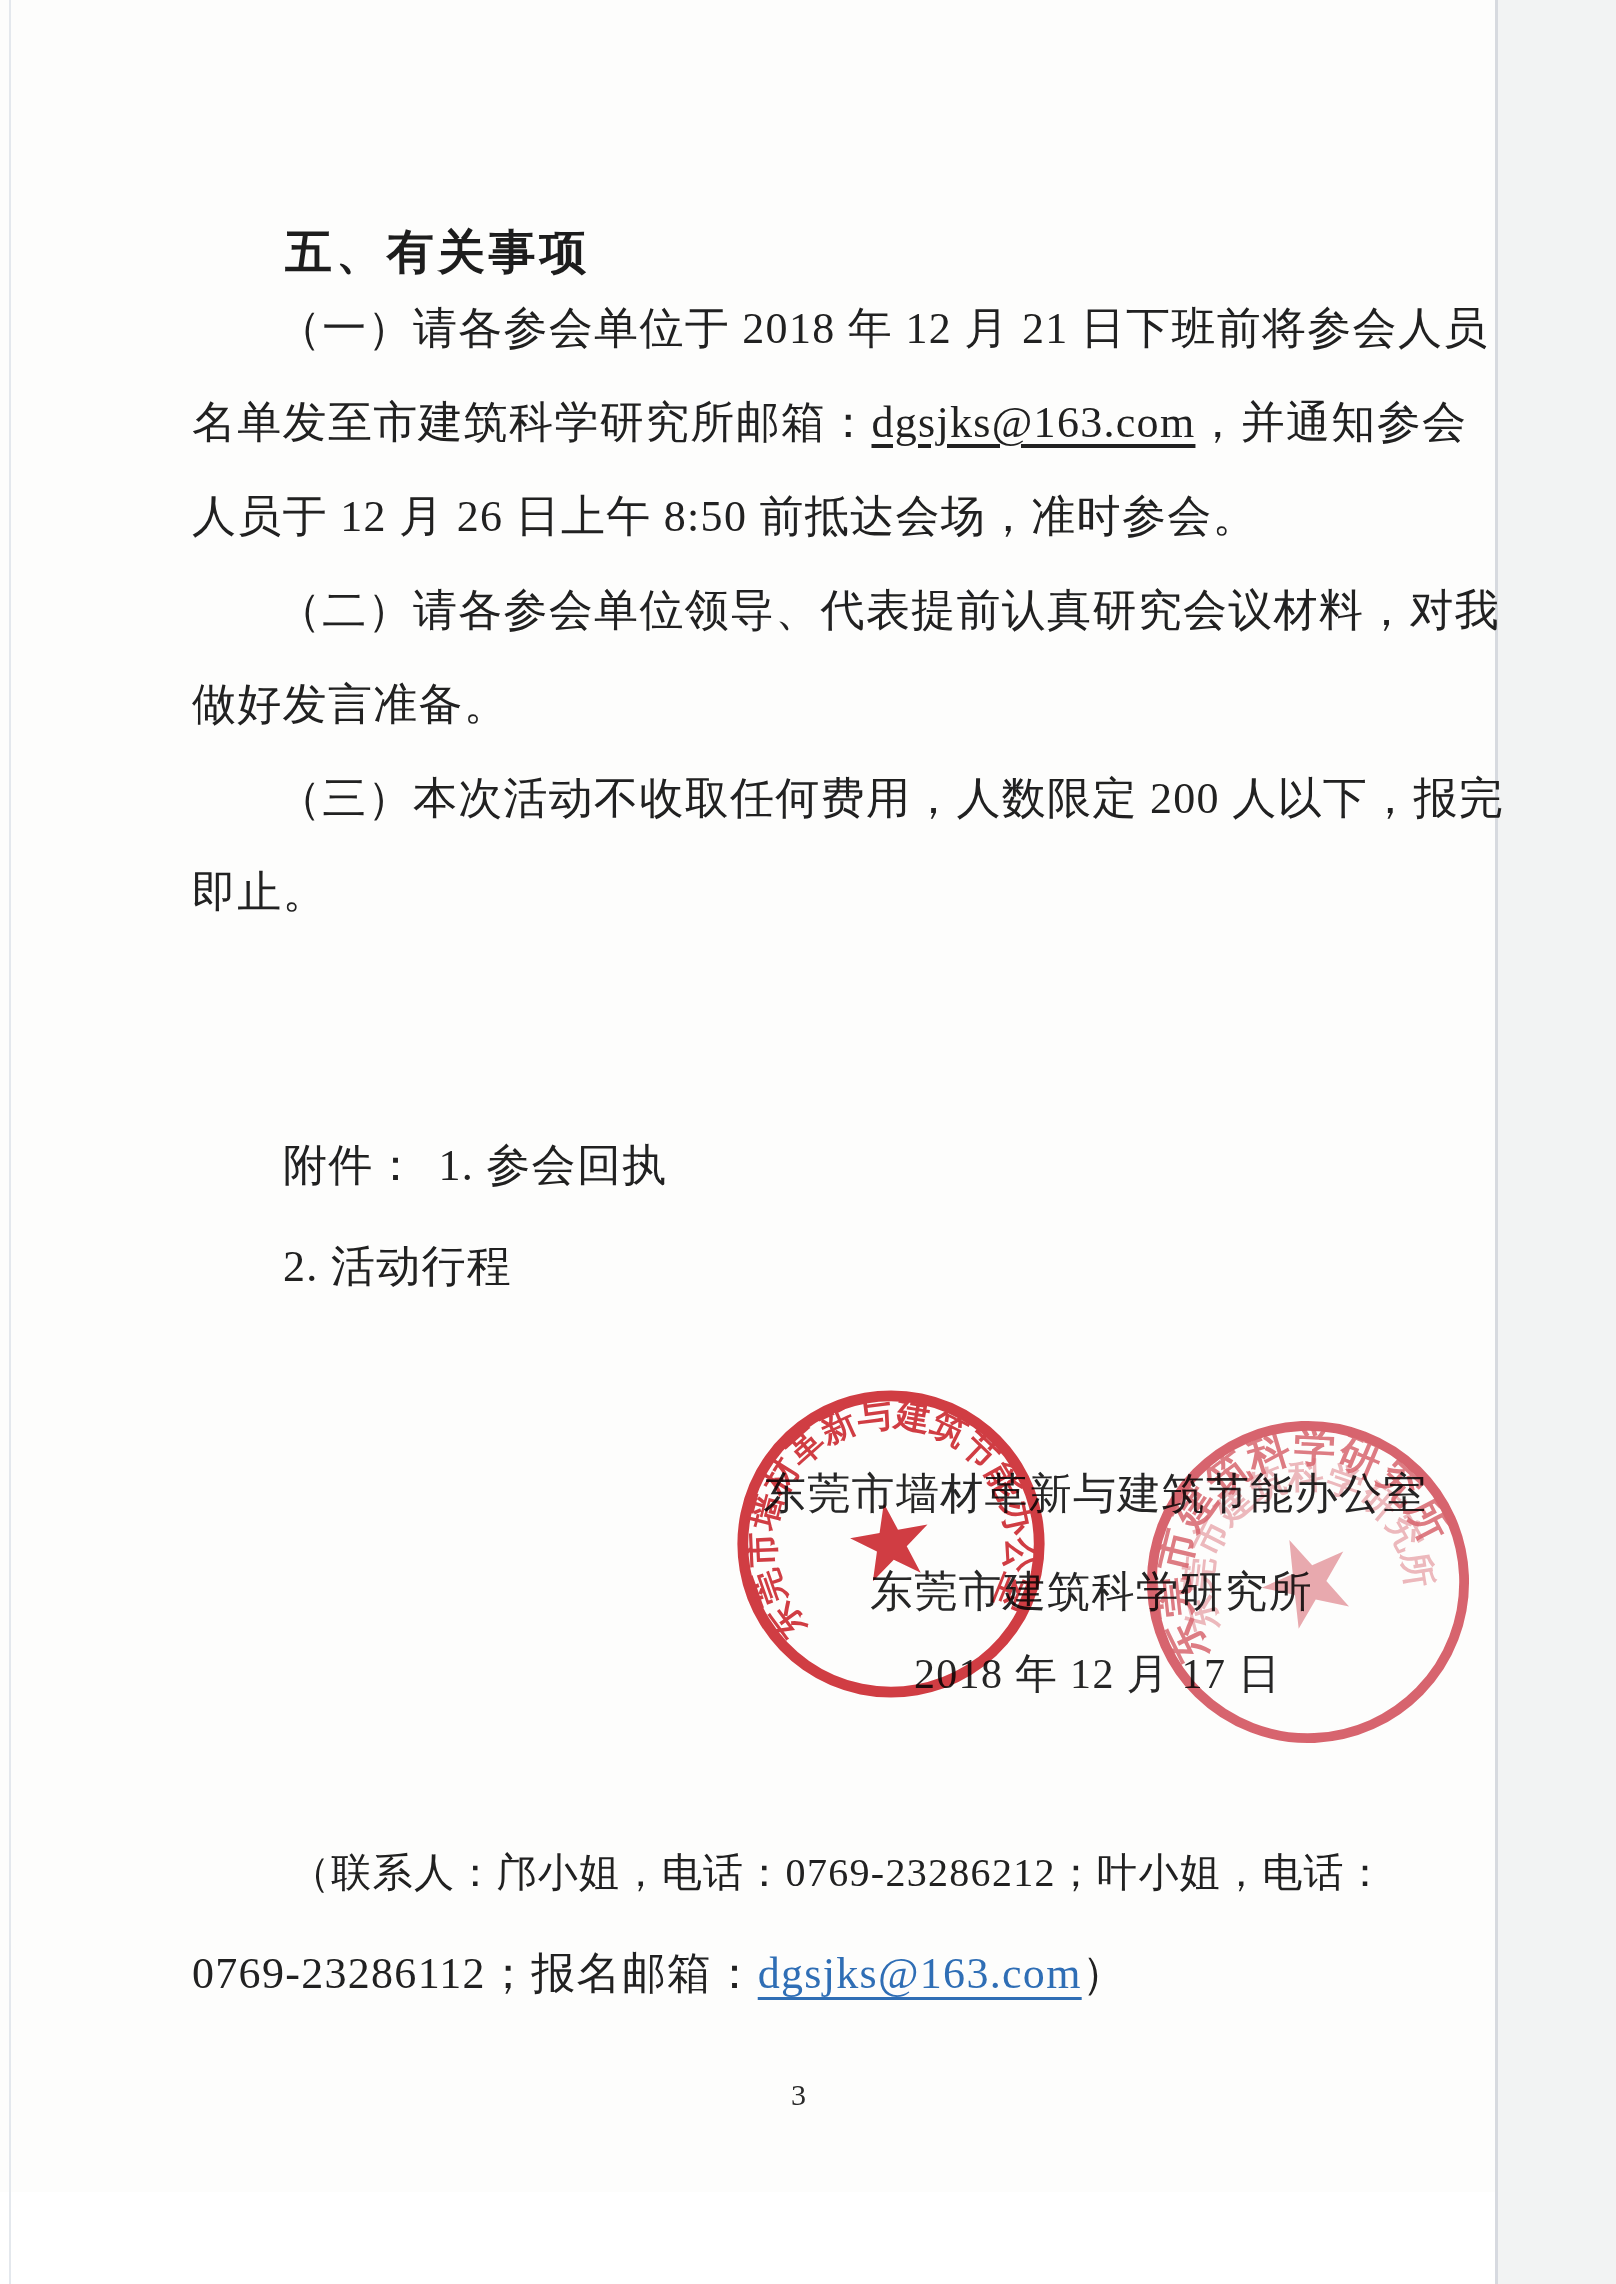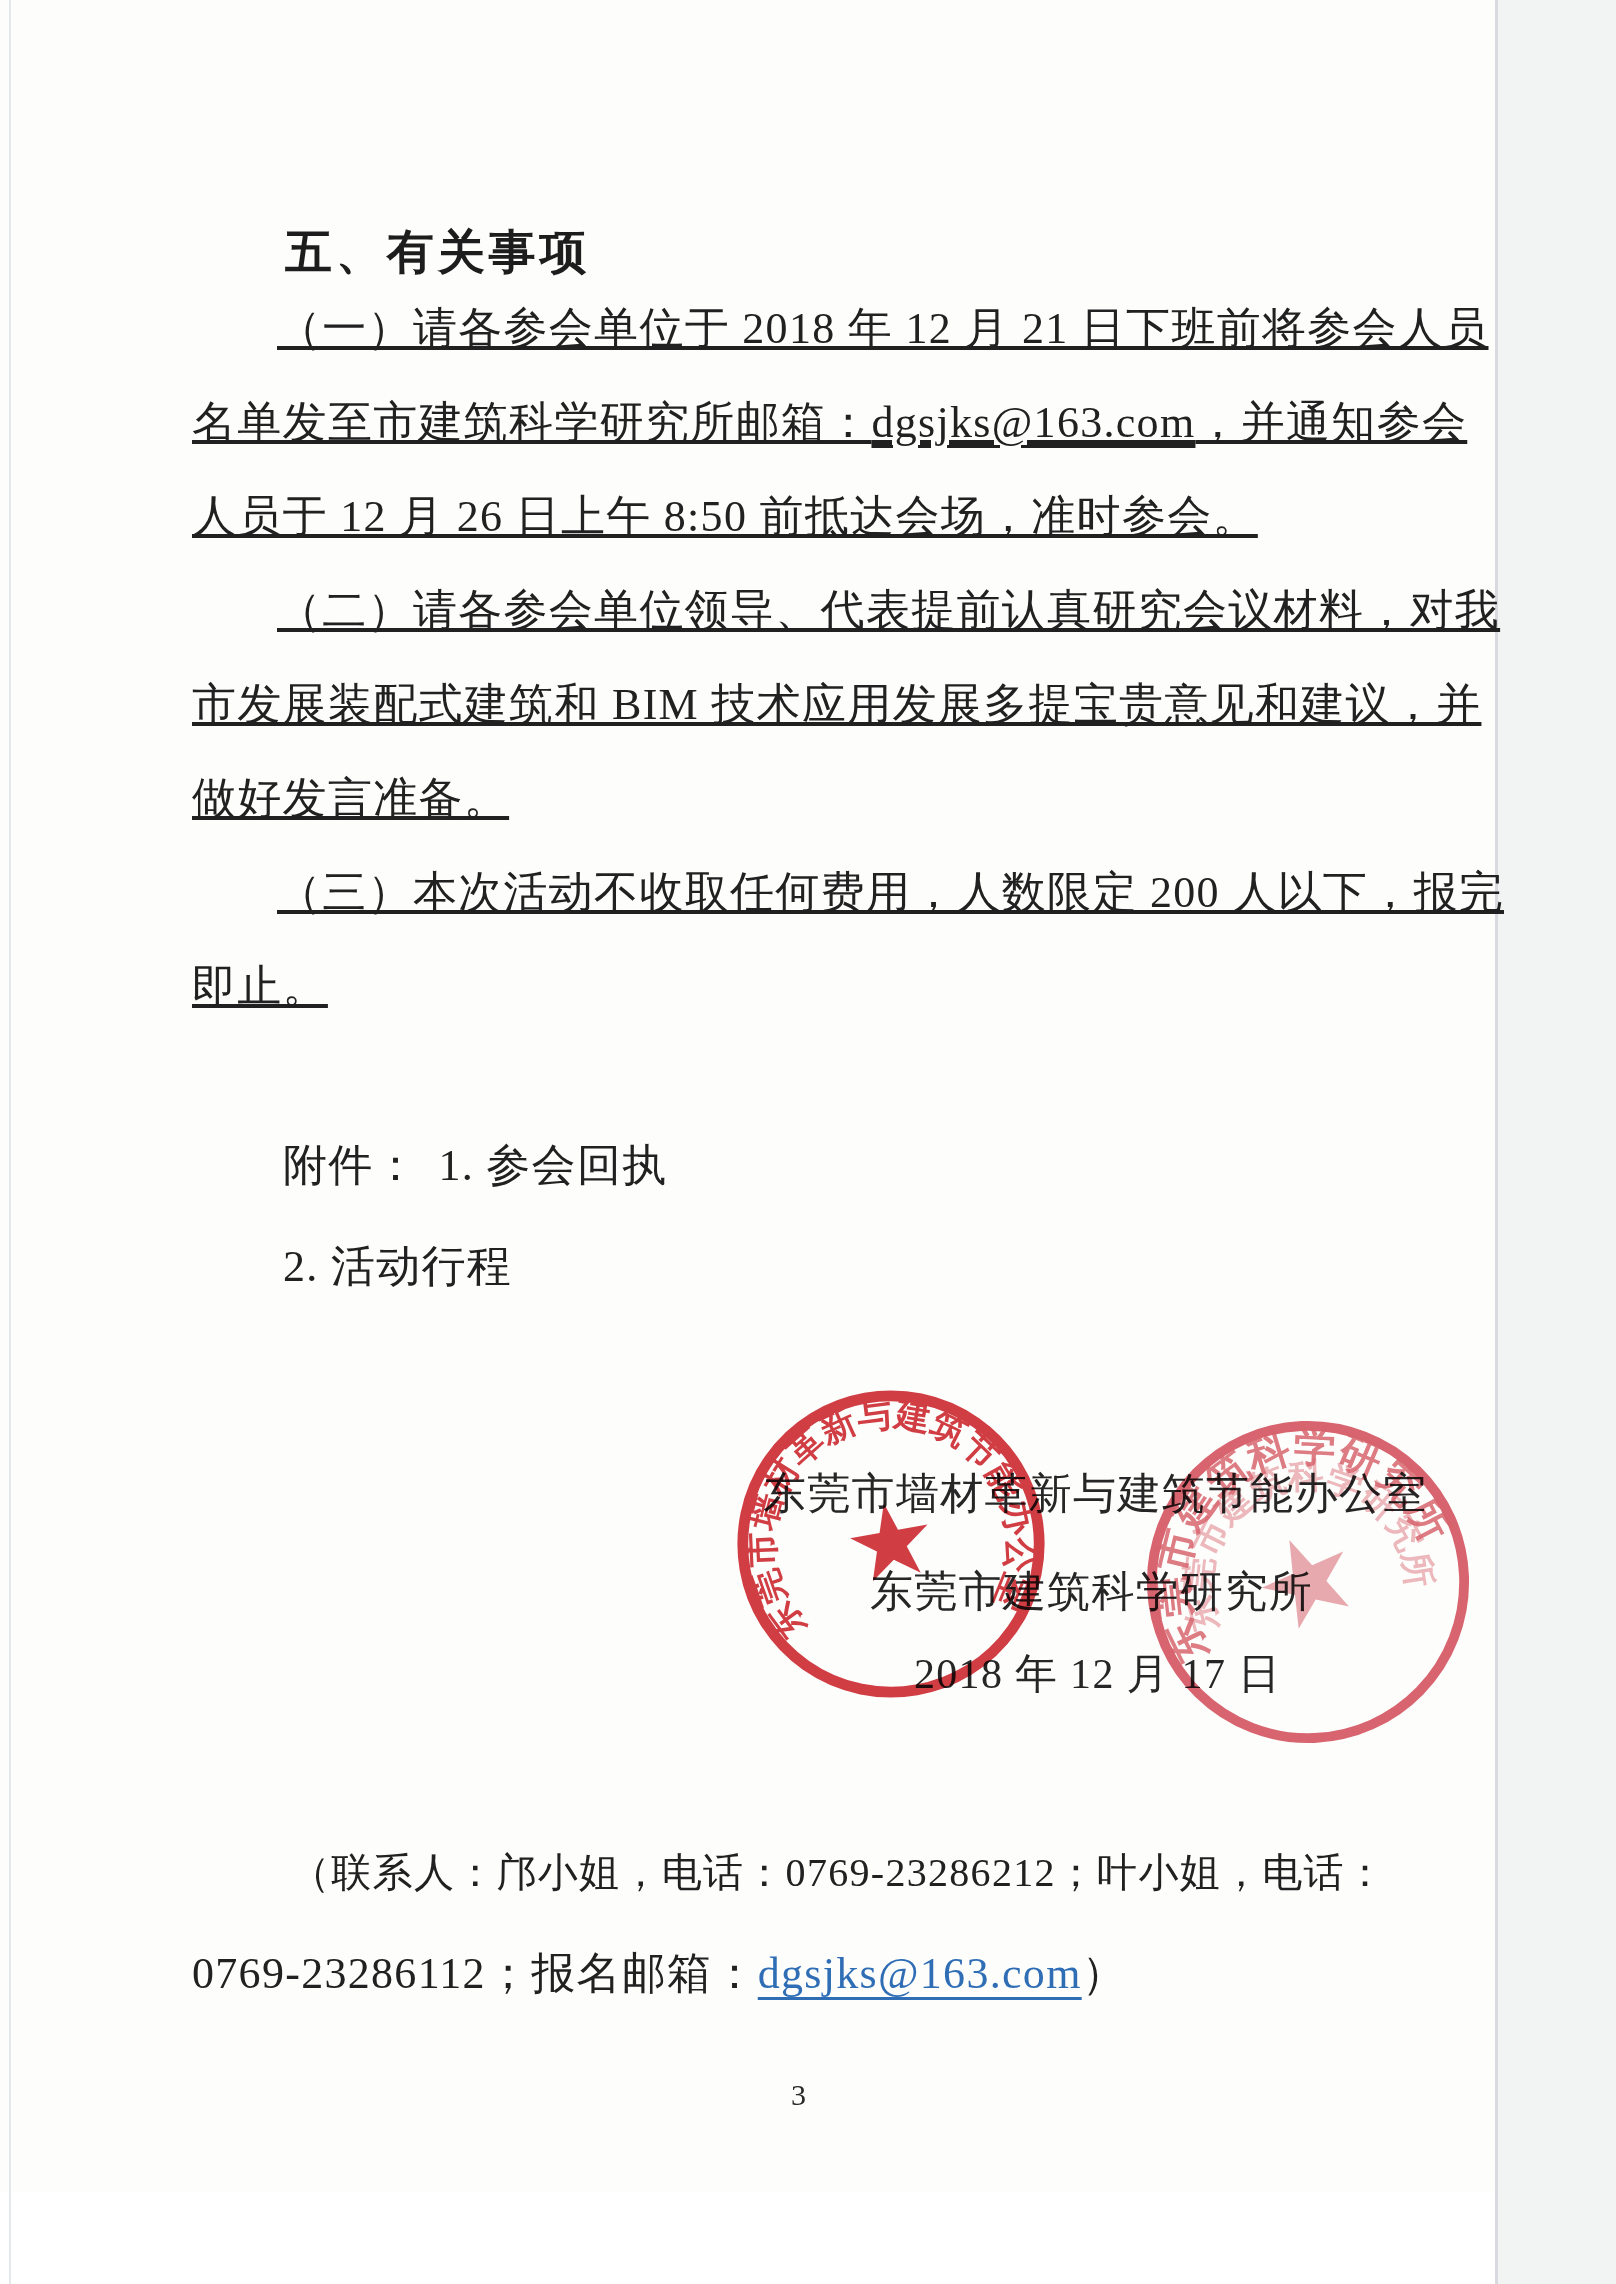--- a/index.html
+++ b/index.html
@@ -16,21 +16,21 @@
 
   .heading{
     position:absolute;left:285px;top:224px;
     font-family:"Liberation Sans", sans-serif;font-weight:700;
     font-size:47px;letter-spacing:3.9px;color:#1d1d1d;line-height:1.2;white-space:nowrap;
   }
   .bodyblock{
     position:absolute;left:192px;top:282px;width:1246px;
     font-size:44px;letter-spacing:1.3px;line-height:94px;color:#212121;
   }
-  .bodyblock .line{white-space:nowrap;text-decoration:underline;}
+  .bodyblock .line{white-space:nowrap;}
   .indent{padding-left:85px;}
   .u-black{text-decoration:underline;text-underline-offset:6.5px;}
 
   .attachments{
     position:absolute;left:283px;top:1115px;
     font-size:44px;letter-spacing:1.3px;line-height:101px;color:#212121;
   }
   .attachments .att-item-row{white-space:nowrap;}
   .att-sub{}
   .att-label{margin-right:19.5px;}
@@ -58,21 +58,20 @@
   <div class="edge-right-line"></div>
   <div class="edge-left"></div>
 
   <div class="heading">五、有关事项</div>
 
   <div class="bodyblock">
     <div class="line indent">（一）请各参会单位于 2018 年 12 月 21 日下班前将参会人员</div>
     <div class="line"><span>名单发至市建筑科学研究所邮箱：</span><span class="u-black">dgsjks@163.com</span><span>，并通知参会</span></div>
     <div class="line">人员于 12 月 26 日上午 8:50 前抵达会场，准时参会。</div>
     <div class="line indent">（二）请各参会单位领导、代表提前认真研究会议材料，对我</div>
-    <div class="line">市发展装配式建筑和 BIM 技术应用发展多提宝贵意见和建议，并</div>
     <div class="line">做好发言准备。</div>
     <div class="line indent">（三）本次活动不收取任何费用，人数限定 200 人以下，报完</div>
     <div class="line">即止。</div>
   </div>
 
   <div class="attachments">
     <div class="att-item-row"><span class="att-label">附件：</span><span>1. 参会回执</span></div>
     <div class="att-item-row att-sub">2. 活动行程</div>
   </div>
 

